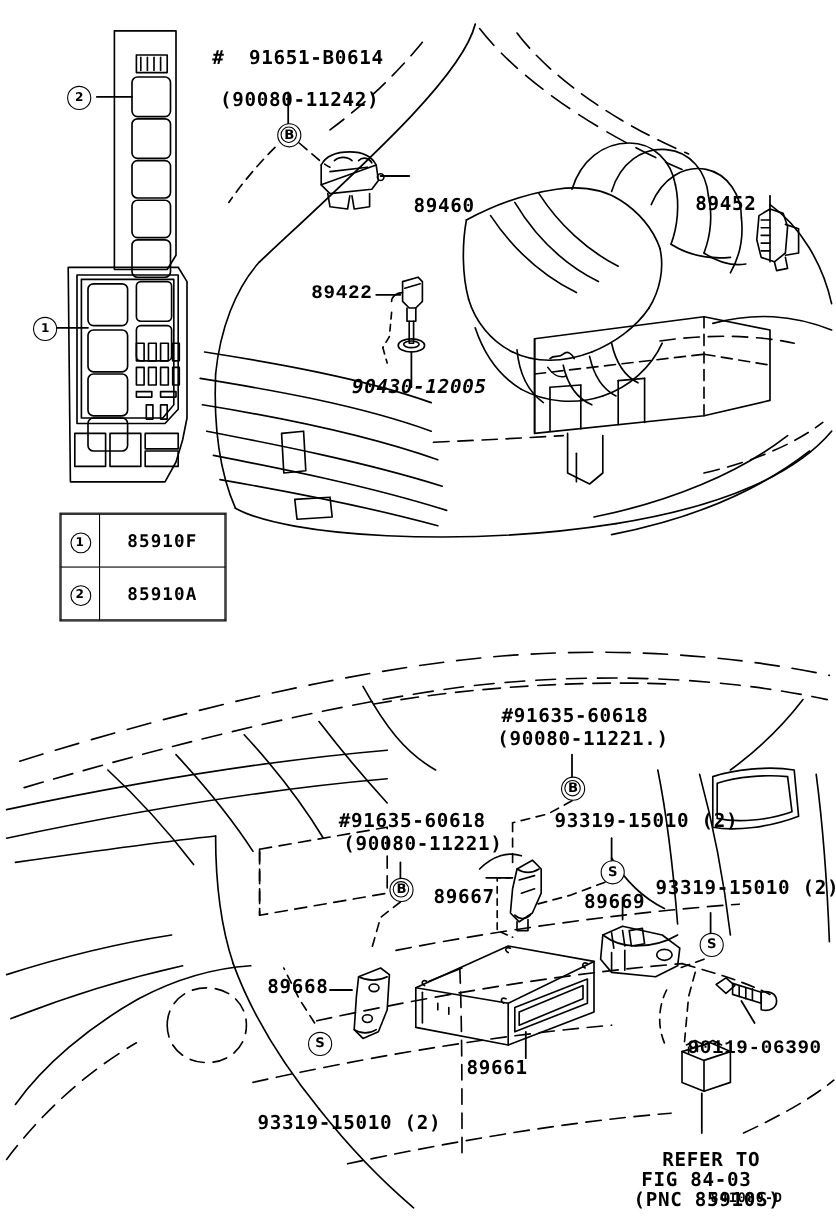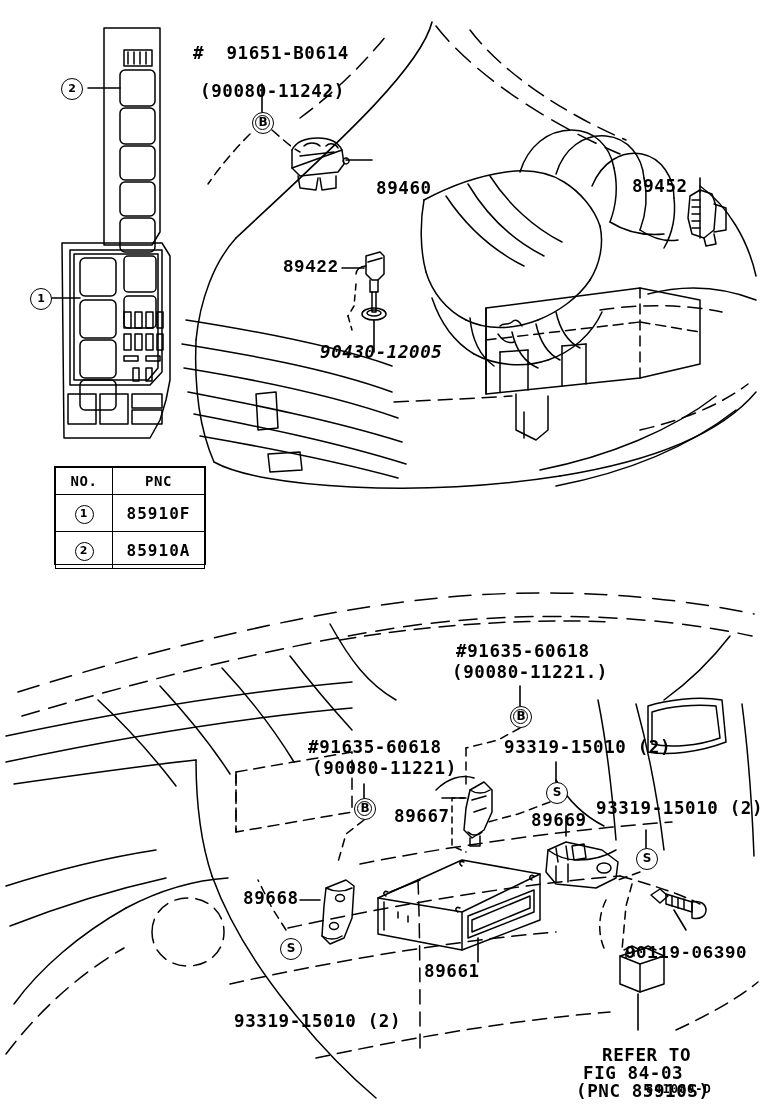--- a/index.html
+++ b/index.html
@@ -409,24 +409,20 @@
 <div class="ballon" style="left:61px;top:78px;border-width:1.7px;">
   <span class="circnum" style="border:none;width:auto;height:auto;line-height:17px;">2</span>
 </div>
 <div class="ballon" style="left:30px;top:288px;border-width:1.7px;">
   <span class="circnum" style="border:none;width:auto;height:auto;line-height:17px;">1</span>
 </div>
 
 <div id="legend">
   <table>
     <tbody>
-          <tr>
-      <th class="cno">NO.</th>
-      <th>PNC</th>
-    </tr>
     <tr>
       <td>
         <span class="circnum">1</span>
       </td>
       <td>85910F</td>
     </tr>
     <tr>
       <td>
         <span class="circnum">2</span>
       </td>

